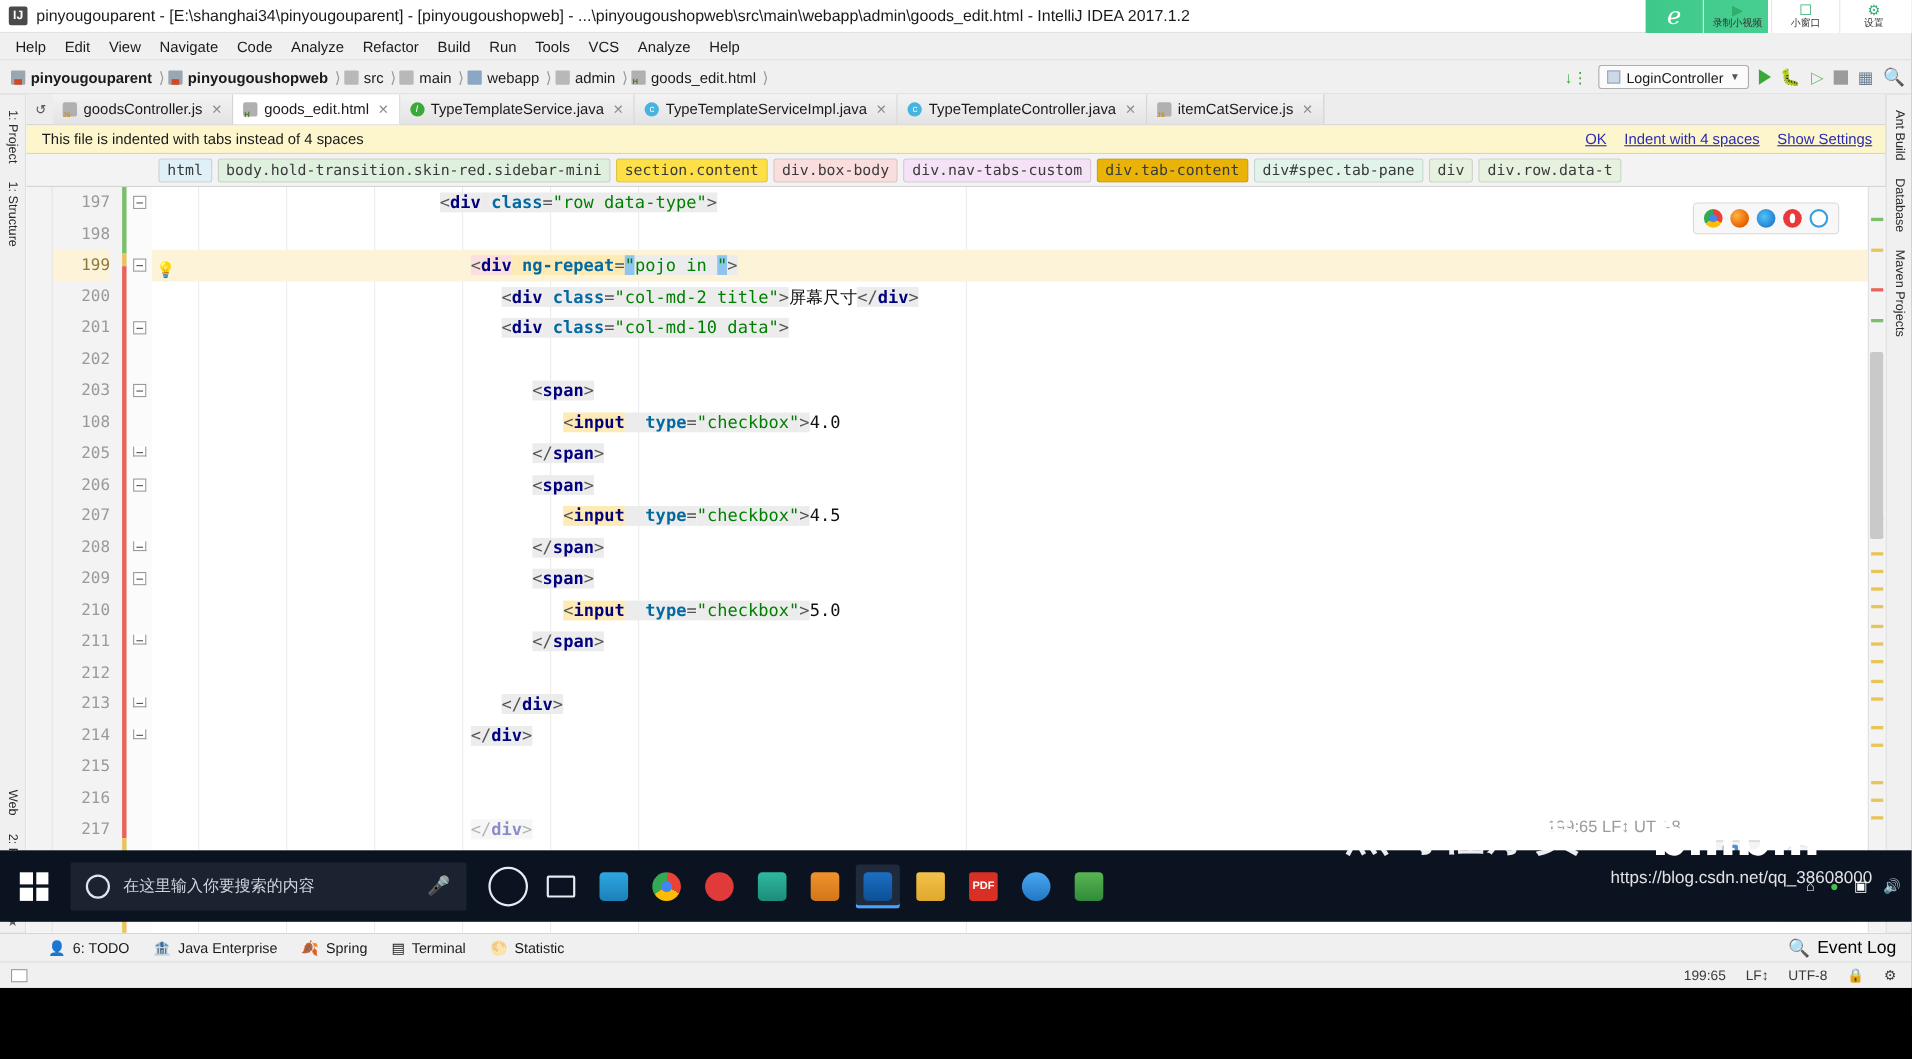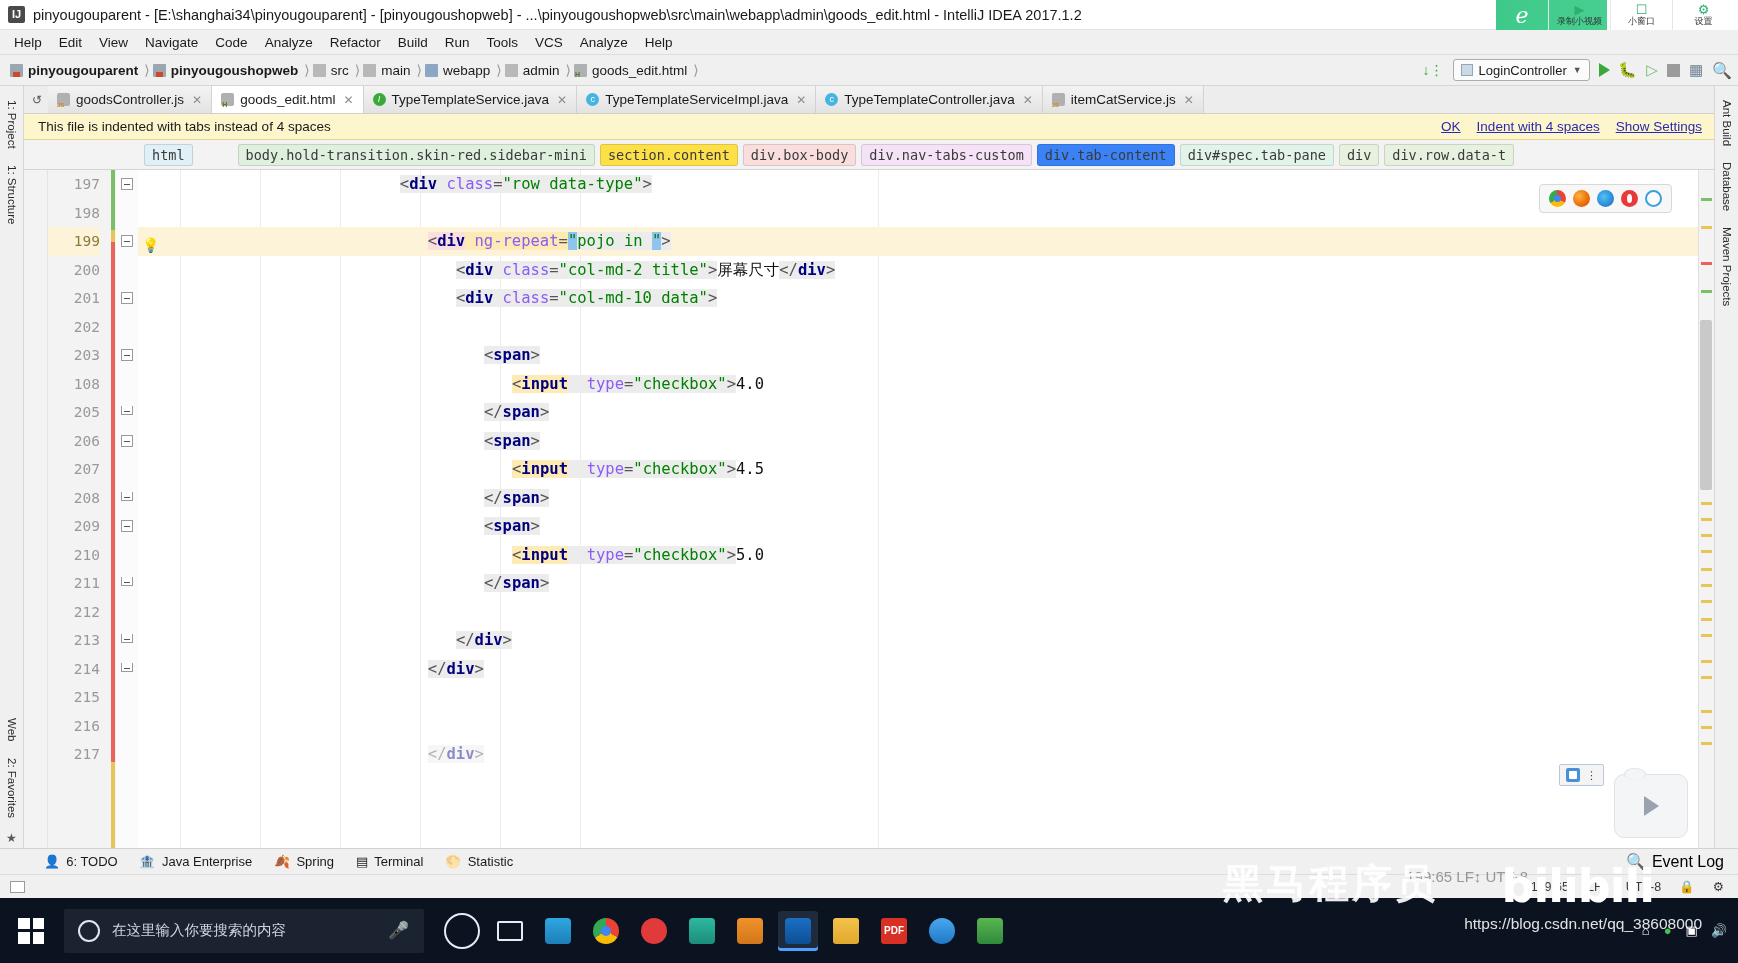--- a/index.html
+++ b/index.html
@@ -3,21 +3,21 @@
 <meta charset="utf-8">
 <style>
   * { box-sizing: border-box; }
   html, body {
     margin: 0; padding: 0;
     width: 1738px; height: 963px;
     overflow: hidden;
     background: #000;
     font-family: "Liberation Sans", sans-serif;
   }
-  #app { position: relative; width: 1738px; height: 963px; background:#0b1220; }
+  #app { position: relative; width: 1738px; height: 838px; background:#0b1220; }
 
   
   .ide {
     position: absolute; left: 0; top: 0; width: 1738px; height: 898px;
     background: #f0f0f0;
     display: flex; flex-direction: column;
   }
 
   
   .titlebar {
@@ -144,25 +144,25 @@
   .structbar {
     height: 30px; background:#f3f3f3; border-bottom:1px solid #d4d4d4;
     display:flex; align-items:center; gap:5px; padding-left: 120px; overflow:hidden;
   }
   .sc {
     font-family: "DejaVu Sans Mono", monospace; font-size: 13.5px; color:#3a3a3a;
     padding: 2px 7px; border-radius:3px; border:1px solid rgba(0,0,0,.12);
     white-space: nowrap;
   }
   .sc-blue  { background:#dff0f7; }
-  .sc-green { background:#dff0df;margin-left:40px; }
+  .sc-green { background:#dff0df; }
   .sc-lgreen{ background:#fde047; }
   .sc-pink  { background:#fadede; }
   .sc-violet{ background:#f6e2f6; }
-  .sc-lav   { background:#3b82f6; }
+  .sc-lav   { background:#eab308; }
   .sc-mint  { background:#e2f4ea; }
   .sc-gn2   { background:#e6f2df; }
 
   
   .editor { flex:1; display:flex; min-height:0; position:relative; background:#fff; overflow:hidden; }
   .gutter-left {
     width: 24px; background:#f3f3f3; border-right:1px solid #e4e4e4; position:relative;
   }
   .linenums {
     width: 62px; background:#f3f3f3; text-align:right; padding-right:10px;
@@ -173,21 +173,21 @@
   .codearea { flex:1; position:relative; background:#ffffff; overflow:hidden; }
   .row { height: 28.5px; line-height: 28.5px; position:relative; }
   .row.hl { background:#fdf3d8; }
   .ln { display:block; }
   .ln.hl { color:#8a7a3a; }
   .code {
     font-family:"DejaVu Sans Mono", monospace; font-size:15.5px;
     white-space:pre; position:relative;
   }
   .t-tag { color:#00007f; font-weight:bold; }
-  .t-attr{ color:#8b5cf6; font-weight:normal;text-align:right; }
+  .t-attr{ color:#0369a1; font-weight:bold;text-align:right; }
   .t-val { color:#008000; }
   .t-txt { color:#111; }
   .t-brk { color:#555; }
   .hl-soft { background:#ececec; }
   .hl-amber{ background:#fdeab4; }
   .hl-pink { background:#fbdede; }
   .hl-sel  { background:#8fc3f0; }
   
   .guides { position:absolute; inset:0; pointer-events:none; }
   .guide { position:absolute; top:0; bottom:0; width:1px; background:#ececec; }

